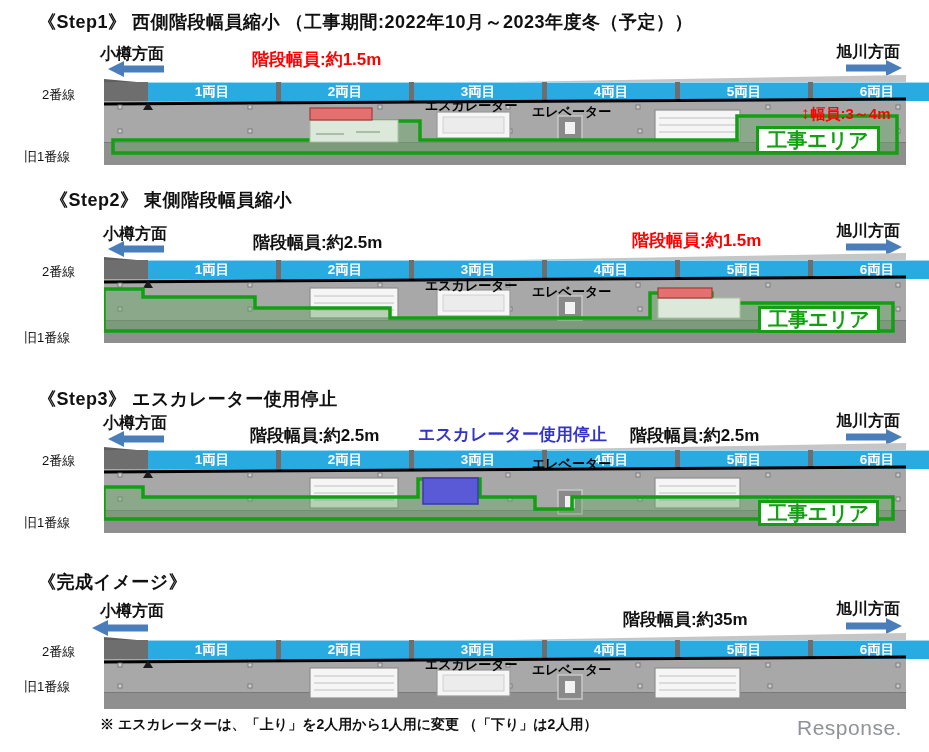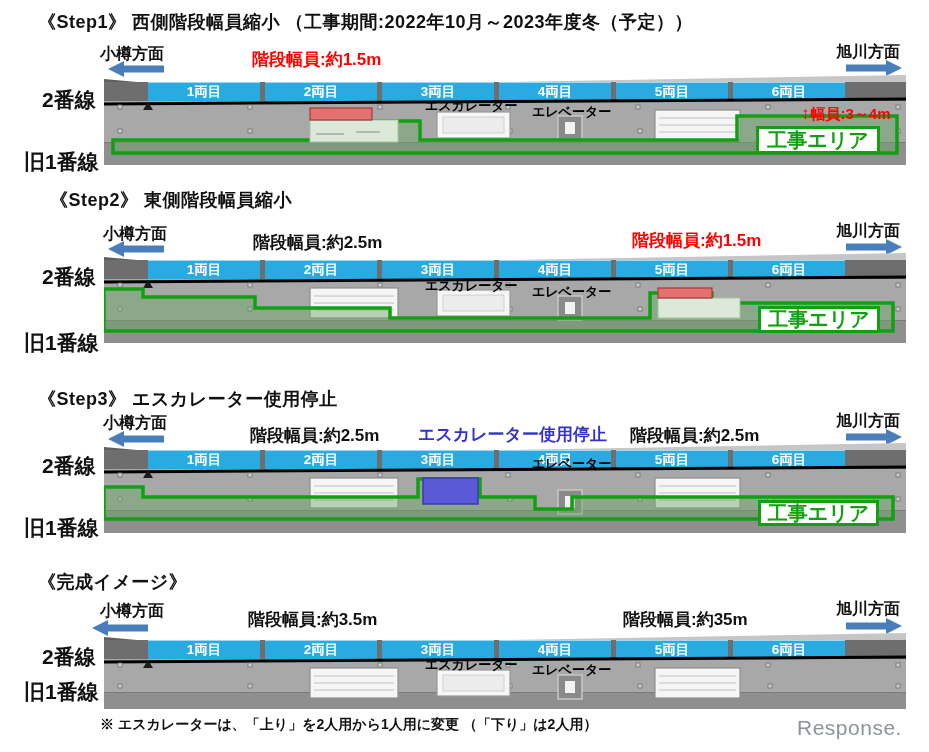--- a/index.html
+++ b/index.html
@@ -4,29 +4,29 @@
 <style>
   html,body{margin:0;padding:0;background:#fff;}
   body{font-family:"Liberation Sans",sans-serif;color:#111;}
   #canvas{position:relative;width:929px;height:752px;background:#fff;overflow:hidden;}
   .abs{position:absolute;}
   .title{font-size:18px;font-weight:bold;letter-spacing:0.5px;white-space:nowrap;}
   .dir-label{font-size:16px;font-weight:bold;white-space:nowrap;}
   .measure{font-size:17px;font-weight:bold;white-space:nowrap;}
   .measure.red{color:#FF0000;}
   .measure.blue{color:#3333CC;}
-  .track-label{font-size:21px;font-weight:bold;white-space:nowrap;}
+  .track-label{font-size:13px;font-weight:normal;white-space:nowrap;}
   .platform{position:absolute;left:104px;width:802px;}
   .strip{position:absolute;left:0;right:0;top:8px;height:19px;background:#6E6E6E;}
   .body-gray{position:absolute;left:0;right:0;top:27px;height:41px;background:#A8A8A8;}
   .band-gray{position:absolute;left:0;right:0;top:68px;height:22px;background:#8F8F8F;border-top:1px solid #7A7A7A;}
   .body-gray.short{height:33px;}
   .band-gray.short{top:60px;height:16px;}
   .bars{position:absolute;left:44px;top:8px;display:flex;gap:5px;}
-  .bar{width:112px;height:19px;background:#29ABE2;color:#fff;font-size:13.5px;font-weight:bold;
+  .bar{width:128px;height:19px;background:#29ABE2;color:#fff;font-size:13.5px;font-weight:bold;
        display:flex;align-items:center;justify-content:center;box-shadow:inset 0 1px 0 rgba(255,255,255,.55);}
   .overlay{position:absolute;left:0;top:0;}
   .facility-label{font-size:13px;font-weight:bold;white-space:nowrap;color:#000;}
   .koji-box{position:absolute;background:#fff;border:3px solid #12A012;color:#12A012;
             font-size:20px;font-weight:bold;display:flex;align-items:center;justify-content:center;white-space:nowrap;}
   .width-note{font-size:15px;font-weight:bold;color:#FF0000;white-space:nowrap;margin-left:48px;}
   .width-note .varrow{font-size:17px;margin-right:1px;}
   .footer-note{font-size:14px;font-weight:bold;white-space:nowrap;}
   .logo{font-size:21px;color:#8D9399;letter-spacing:0.5px;white-space:nowrap;}
 </style>
@@ -276,21 +276,20 @@
   <div class="abs facility-label" style="left:532px;top:455px;">エレベーター</div>
   <div class="abs koji-box" style="left:758px;top:500px;width:115px;height:20px;">工事エリア</div>
 
   <div class="abs title" style="left:38px;top:570px;">《完成イメージ》</div>
 
   <div class="abs dir-label" style="left:100px;top:601px;">小樽方面</div>
   <svg class="abs" style="left:92px;top:620px;" width="56" height="16">
     <polygon points="56,4.5 16,4.5 16,0 0,8 16,16 16,11.5 56,11.5" fill="#4A7EBB"></polygon>
   </svg>
 
-  <div class="abs measure" style="left:248px;top:608px;">階段幅員:約3.5m</div>
   <div class="abs measure" style="left:623px;top:608px;">階段幅員:約35m</div>
 
   <div class="abs dir-label" style="left:836px;top:599px;">旭川方面</div>
   <svg class="abs" style="left:846px;top:618px;" width="56" height="16">
     <polygon points="0,4.5 40,4.5 40,0 56,8 40,16 40,11.5 0,11.5" fill="#4A7EBB"></polygon>
   </svg>
 
   <div class="abs track-label" style="left:42px;top:643px;">2番線</div>
   <div class="abs track-label" style="left:24px;top:678px;">旧1番線</div>
 

